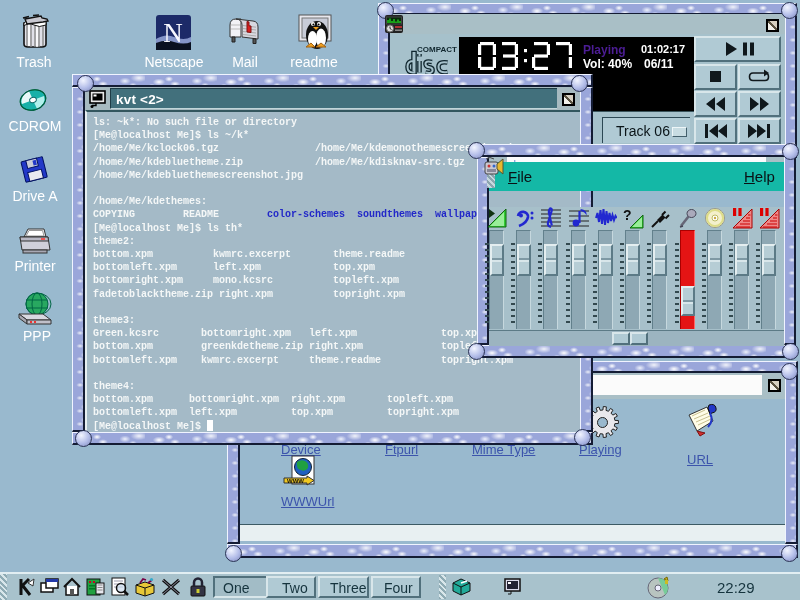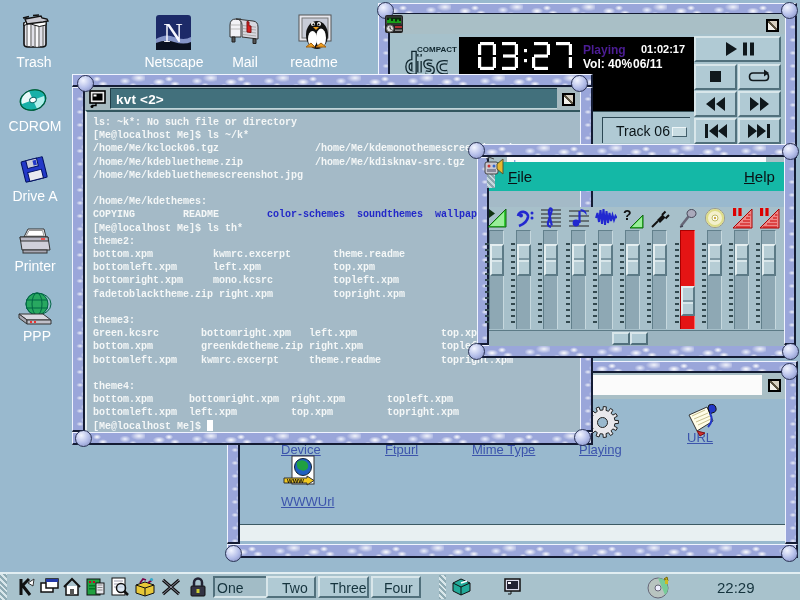--- a/index.html
+++ b/index.html
@@ -135,21 +135,21 @@
   <div class="a" style="left:13px;top:12px;width:545px;height:26px;background:#a9bfc6"></div>
   <div class="a" style="left:16px;top:14px;width:519px;height:20px;background:#fbfbfb"></div>
   <div class="a mxb" style="left:541px;top:18px"></div>
   <div class="a" style="left:13px;top:38px;width:545px;height:125px;background:#99b9ce"></div>
   <div class="a" style="left:13px;top:163px;width:545px;height:17px;background:#e8f0f2;border-top:1px solid #3c5a64;box-sizing:border-box"></div>
 
   <div class="a klbl" style="left:54px;top:81px">Device</div>
   <div class="a klbl" style="left:158px;top:81px">Ftpurl</div>
   <div class="a klbl" style="left:245px;top:81px">Mime Type</div>
   <div class="a klbl" style="left:352px;top:81px">Playing</div>
-  <div class="a klbl" style="left:460px;top:69px">URL</div>
+  <div class="a klbl" style="left:460px;top:91px">URL</div>
   <div class="a klbl" style="left:54px;top:133px">WWWUrl</div>
 
   <svg class="a" style="left:360px;top:45px" width="32" height="32" viewBox="0 0 32 32">
     <g fill="#e8e8ec" stroke="#222">
     <path d="M27.9 14.4 L31.4 14.5 L31.4 17.5 L27.9 17.6 L27.3 20.2 L30.4 21.8 L28.9 24.5 L25.8 22.9 L24.0 24.9 L26.0 27.8 L23.5 29.6 L21.5 26.7 L19.0 27.6 L19.4 31.1 L16.3 31.5 L15.9 28.0 L13.2 27.7 L12.0 31.0 L9.1 29.9 L10.3 26.6 L8.1 25.1 L5.5 27.4 L3.4 25.1 L6.1 22.7 L4.8 20.4 L1.4 21.2 L0.7 18.2 L4.1 17.3 L4.1 14.7 L0.7 13.8 L1.4 10.8 L4.8 11.6 L6.1 9.3 L3.4 6.9 L5.5 4.6 L8.1 6.9 L10.3 5.4 L9.1 2.1 L12.0 1.0 L13.2 4.3 L15.9 4.0 L16.3 0.5 L19.4 0.9 L19.0 4.4 L21.5 5.3 L23.5 2.4 L26.0 4.2 L24.0 7.1 L25.8 9.1 L28.9 7.5 L30.4 10.2 L27.3 11.8 Z"></path>
     <circle cx="15.5" cy="16.5" r="5" fill="#99b9ce"></circle>
     </g>
   </svg>
   <svg class="a" style="left:458px;top:42px" width="34" height="37" viewBox="0 0 34 37">
     <path d="M4 12 L22 4 L28 18 L12 28 Z" fill="#fffde8" stroke="#333"></path>
@@ -241,21 +241,21 @@
 
     <g transform="translate(76,0)">
           <rect x="2" y="0" width="14" height="3.2"></rect>
           <rect x="14.8" y="2" width="3.2" height="11"></rect>
           <rect x="14.8" y="15" width="3.2" height="11"></rect>
         </g>
   </svg>
   <div class="a" style="left:205px;top:40px;color:#4c1d95;font-size:12px;font-weight:bold;will-change:transform">Playing</div>
   <div class="a" style="left:205px;top:54px;color:#fff;font-size:12px;font-weight:bold;will-change:transform">Vol: 40%</div>
   <div class="a" style="left:263px;top:40px;color:#fff;font-size:11px;font-weight:bold;will-change:transform">01:02:17</div>
-  <div class="a" style="left:255px;top:54px;color:#fff;font-size:12px;font-weight:bold;will-change:transform">06/11</div>
+  <div class="a" style="left:266px;top:54px;color:#fff;font-size:12px;font-weight:bold;will-change:transform">06/11</div>
 
   <div class="a btn3" style="left:316px;top:33px;width:87px;height:26px">
     <svg width="83" height="22" viewBox="0 0 83 22">
           <path d="M30 4 L30 18 L41 11 Z" fill="#10181c"></path>
           <rect x="47" y="4.5" width="4" height="13" fill="#10181c"></rect>
           <rect x="54" y="4.5" width="4" height="13" fill="#10181c"></rect>
         </svg>
   </div>
   <div class="a btn3" style="left:316px;top:61px;width:43px;height:26px">
     <svg width="39" height="22" viewBox="0 0 39 22">
@@ -493,21 +493,21 @@
      <span class="a btn3" style="left:141px;top:1px;width:18px;height:13px"></span>
   </div>
   <div class="a ball" style="left:-9px;top:-2px"></div>
   <div class="a ball" style="left:305px;top:-1px"></div>
   <div class="a ball" style="left:-9px;top:199px"></div>
   <div class="a ball" style="left:305px;top:199px"></div>
 </div>
 
 <div class="a" id="bar" style="left:0;top:572px;width:800px;height:28px;background:#a8c2cc;border-top:2px solid #e2eef2">
   <div class="a" style="left:0;top:0;width:7px;height:26px;background:repeating-linear-gradient(45deg,#8fabb4 0 2px,#d8e6ea 2px 4px)"></div>
-  <div class="a tbt" style="left:213px;top:2px;width:68px;height:22px;border:2px solid #51707c;border-top-color:#51707c;border-left-color:#51707c;border-right-color:#d8e6ea;border-bottom-color:#d8e6ea;box-sizing:border-box;background:#a2bcc6;padding:2px 0 0 2px">One</div>
+  <div class="a tbt" style="left:213px;top:2px;width:68px;height:22px;border:2px solid #51707c;border-top-color:#51707c;border-left-color:#51707c;border-right-color:#d8e6ea;border-bottom-color:#d8e6ea;box-sizing:border-box;background:#a2bcc6;padding:2px 0 0 8px">One</div>
   <div class="a tbt btn3" style="left:266px;top:2px;width:50px;height:22px;padding:2px 0 0 14px">Two</div>
   <div class="a tbt btn3" style="left:318px;top:2px;width:51px;height:22px;padding:2px 0 0 10px">Three</div>
   <div class="a tbt btn3" style="left:371px;top:2px;width:50px;height:22px;padding:2px 0 0 11px">Four</div>
   <div class="a" style="left:439px;top:1px;width:7px;height:24px;background:repeating-linear-gradient(45deg,#8fabb4 0 2px,#d8e6ea 2px 4px)"></div>
   <div class="a tbt" style="left:717px;top:5px;font-size:15px">22:29</div>
   <svg class="a" style="left:17px;top:3px" width="20" height="20">
         <path d="M4 2 L4 18 M4 10 L12 2 M6 9 L13 18" stroke="#111" stroke-width="3" fill="none"></path>
         <path d="M11 6 L17 2 L16 9 Z" fill="#fff" stroke="#333"></path>
       </svg>
   <svg class="a" style="left:40px;top:4px" width="20" height="18">

